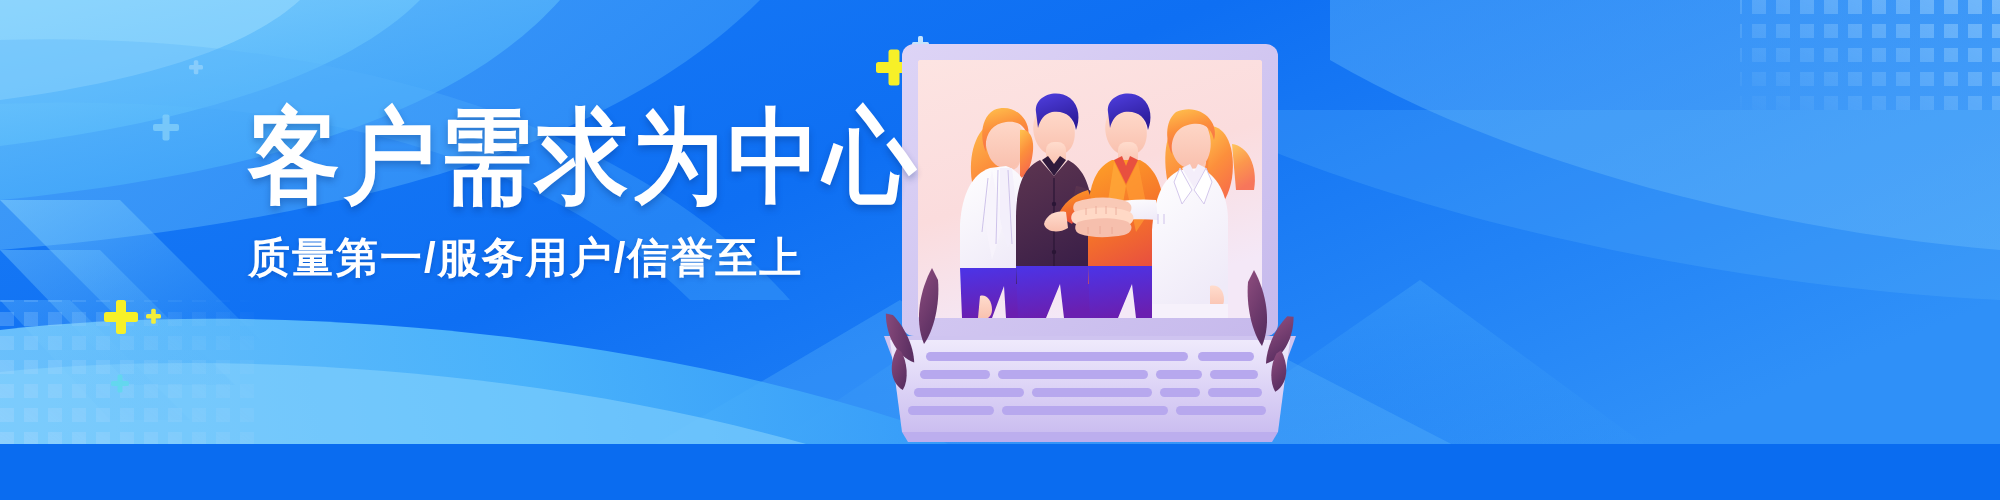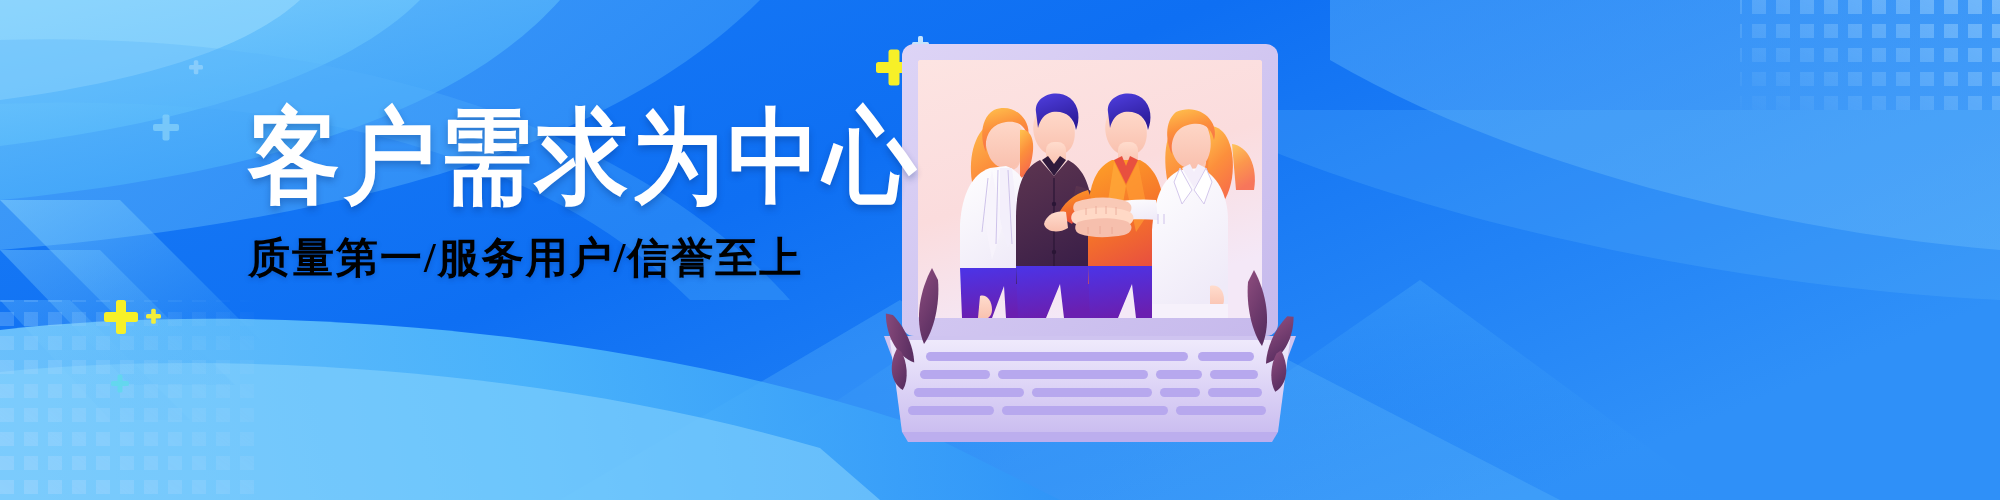--- a/index.html
+++ b/index.html
@@ -3,21 +3,21 @@
 <meta charset="utf-8">
 <style>
   * { margin:0; padding:0; box-sizing:border-box; }
   html,body{ background:#0a6cf0; }
   body{
     font-family:"Liberation Sans", "DejaVu Sans", sans-serif;
   }
   #banner{
     position:relative;
     width:2000px;
-    height:500px;
+    height:444px;
     overflow:hidden;
     background:#1277f5;
   }
   .layer{ position:absolute; top:0; left:0; width:2000px; height:500px; }
   svg.layer{ display:block; }
 
   
   #text-block{
     position:absolute;
     left:248px;
@@ -34,25 +34,24 @@
     white-space:nowrap;
     text-shadow:0 3px 7px rgba(0,40,110,.30);
     transform:scaleY(1.12);
     transform-origin:left top;
   }
   #subtitle{
     margin-top:36px;
     font-size:42px;
     line-height:1.1;
     font-weight:bold;
-    color:#000000;
+    color:#ffffff;
     letter-spacing:2px;
     white-space:nowrap;
     text-shadow:0 2px 5px rgba(0,40,110,.25);
-    font-family:Liberation Serif, serif;
   }
 
   
   #illustration{
     position:absolute;
     left:880px;
     top:18px;
     width:420px;
     height:470px;
     z-index:35;

